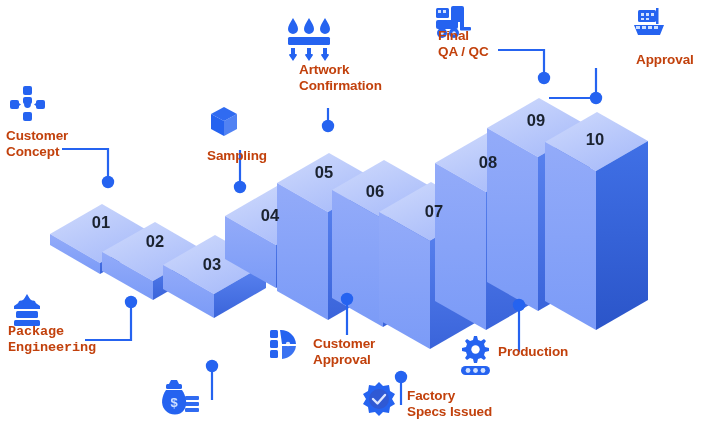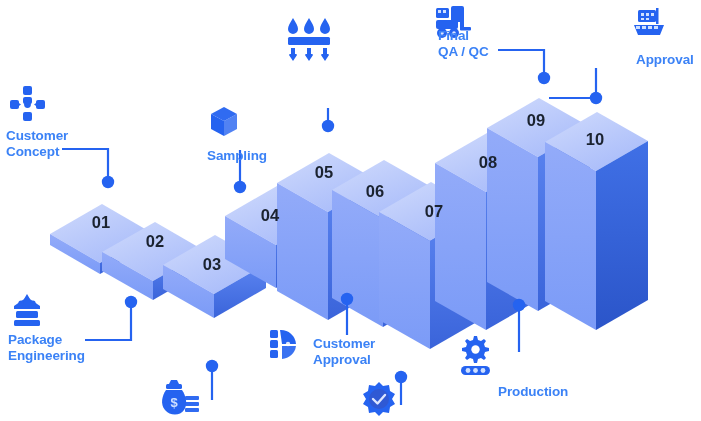--- a/index.html
+++ b/index.html
@@ -1,20 +1,20 @@
 <!DOCTYPE html>
 <html><head>
 <meta charset="utf-8">
 <style>
   html,body{margin:0;padding:0;background:#ffffff;}
   body{width:701px;height:421px;overflow:hidden;
        font-family:"Liberation Sans","DejaVu Sans",sans-serif;}
   #stage{position:relative;width:701px;height:421px;}
   #svgroot{position:absolute;left:0;top:0;width:701px;height:421px;}
-  .lbl{position:absolute;color:#3b82f6;font-weight:700;font-size:13.5px;
+  .lbl{position:absolute;color:#c2410c;font-weight:700;font-size:13.5px;
        line-height:15.5px;letter-spacing:-0.1px;white-space:pre-line;}
 </style>
 </head>
 <body>
 
 <div id="stage">
 
 <svg id="svgroot" viewBox="0 0 701 421">
   <defs>
     <linearGradient id="gTop" x1="0" y1="0" x2="0.7" y2="1">
@@ -240,23 +240,27 @@
       <rect x="2" y="18" width="4" height="3" fill="#cfe0ff"></rect>
       <rect x="8" y="18" width="4" height="3" fill="#cfe0ff"></rect>
       <rect x="14" y="18" width="4" height="3" fill="#cfe0ff"></rect>
       <rect x="20" y="18" width="4" height="3" fill="#cfe0ff"></rect>
     </g>
   </g>
 </svg>
 
 <div class="lbl" style="left:6px;  top:128px;">Customer
 Concept</div>
-<div class="lbl" style="left:8px;  top:332px;">Package
+<div class="lbl" style="left:8px;  top:324px;font-family:Liberation Mono, monospace;">Package
 Engineering</div>
 <div class="lbl" style="left:207px;top:140px;margin-top:8px;">Sampling</div>
+<div class="lbl" style="left:299px;top:62px;">Artwork
+Confirmation</div>
 <div class="lbl" style="left:313px;top:336px;">Customer
 Approval</div>
-<div class="lbl" style="left:498px;top:344px;margin-top:40px;">Production</div>
+<div class="lbl" style="left:407px;top:388px;">Factory
+Specs Issued</div>
+<div class="lbl" style="left:498px;top:344px;">Production</div>
 <div class="lbl" style="left:438px;top:28px;">Final
 QA / QC</div>
 <div class="lbl" style="left:636px;top:52px;">Approval</div>
 
 </div>
 
 </body></html>

